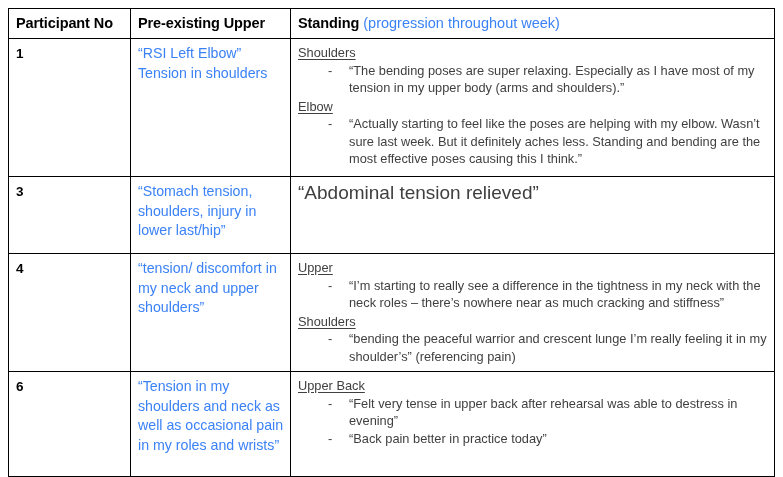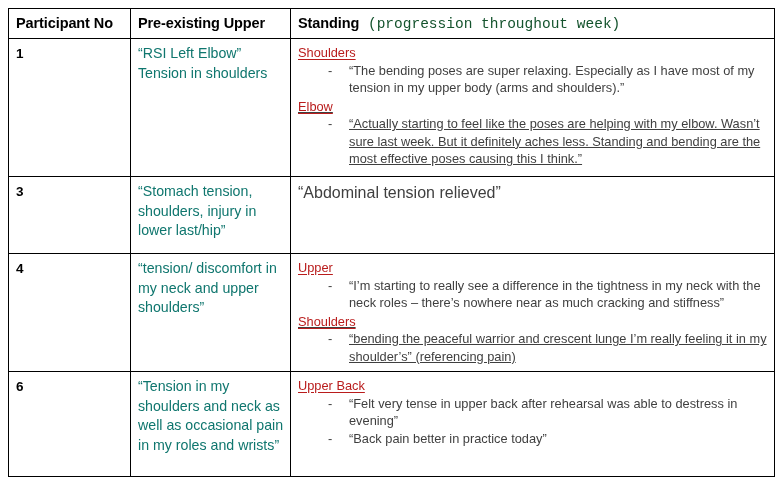--- a/index.html
+++ b/index.html
@@ -51,59 +51,58 @@
     padding-bottom: 8px;
   }
   .hdr-strong {
     font-weight: bold;
     color: #000000;
     font-size: 14.5px;
     letter-spacing: -0.1px;
   }
   .hdr-sub {
     font-weight: normal;
-    color: #14532d;
+    color: #3b82f6;
     font-size: 14.5px;
-    font-family: Liberation Mono, monospace;
   }
 
   
   .pnum {
     font-weight: bold;
     color: #000000;
     font-size: 13.5px;
     line-height: 17px;
   }
 
   
   .injury-text {
     font-size: 14.2px;
     line-height: 19.5px;
-    color: #0f766e;
+    color: #3b82f6;
   }
 
   
   .comments {
     font-size: 12.6px;
     line-height: 17.5px;
     color: #3f3f3f;
   }
   .comments .plain-quote {
-    font-size: 16px;
+    font-size: 19px;
     line-height: 19.5px;
     padding-top: 1px;
     display: block;
   }
   .cgroup { margin: 0; }
-  .cgroup + .cgroup { margin-top: 1px; text-decoration: underline; }
+  .cgroup + .cgroup { margin-top: 1px; }
   .cgroup-title {
     text-decoration: underline;
     text-underline-offset: 1.5px;
     display: block;
-    color: #b91c1c;
+    color: #404040;
     font-size: 12.8px;
     line-height: 17.5px;
   }
   ul.bullets {
     list-style: none;
     margin: 0;
     padding: 0;
   }
   ul.bullets li {
     position: relative;

